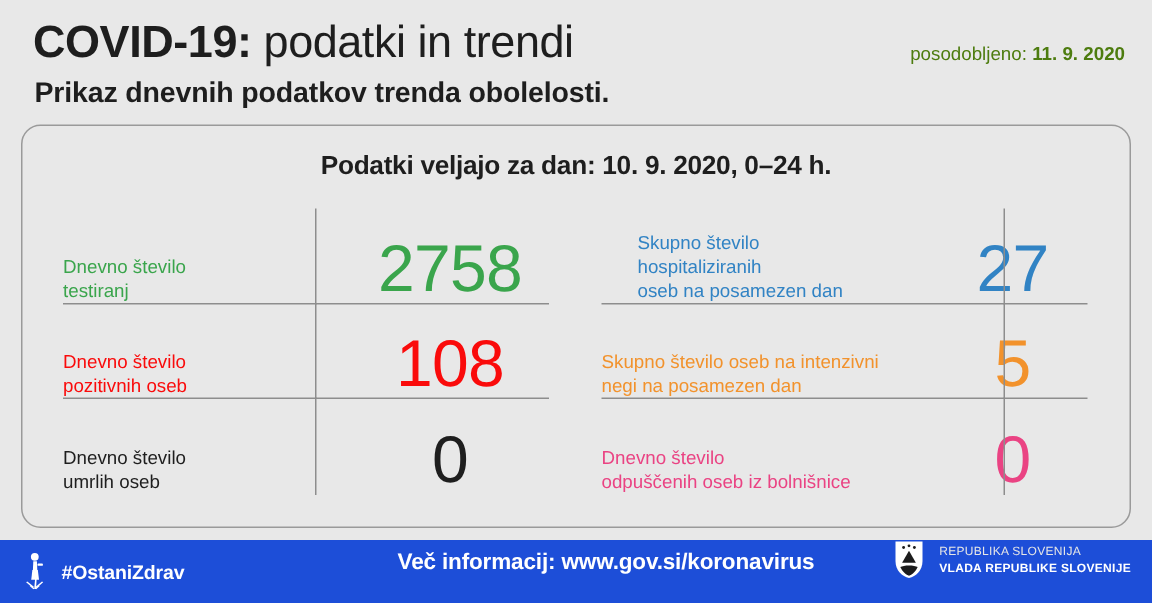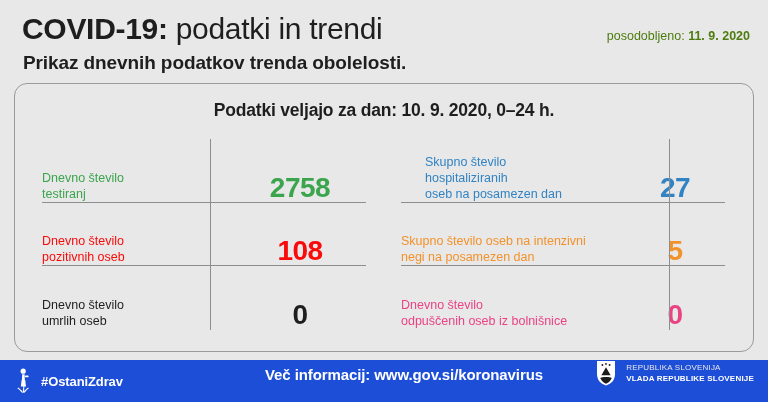--- a/index.html
+++ b/index.html
@@ -115,22 +115,22 @@
     width: 1px;
     background: #8d8d8d;
   }
   .stats-col.left  .stat-divider { left: 168px; }
   .stats-col.right .stat-divider { left: 268px; }
 
   .stat-value {
     flex: 0 0 auto;
     width: 132px;
     text-align: center;
-    font-size: 28px;
-    font-weight: 700;
+    font-size: 44px;
+    font-weight: 400;
     letter-spacing: -0.5px;
     line-height: 1;
   }
   .stats-col.right .stat-value {
     width: 100px;
     text-align: center;
   }
 
   
   .c-green { color: #3aa54c; }

